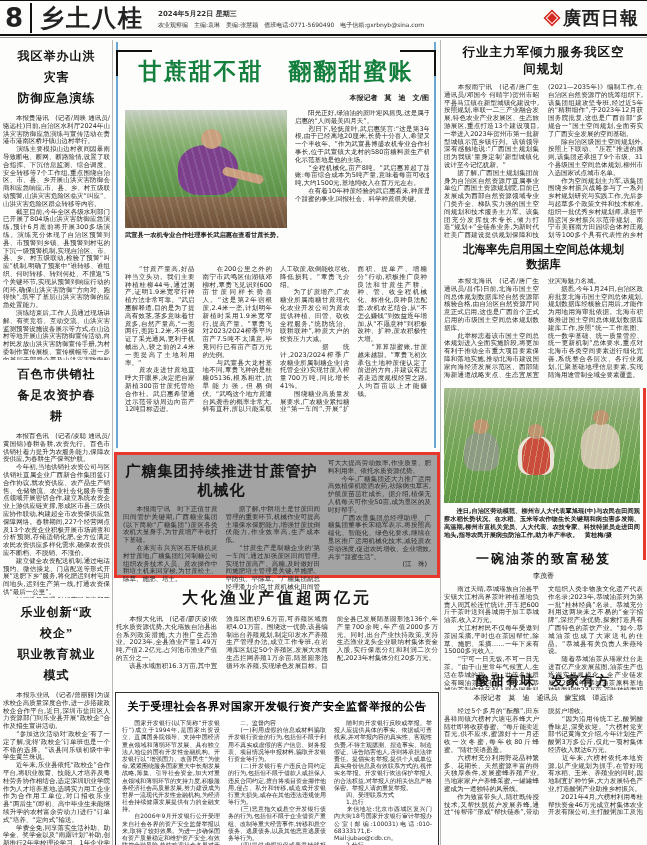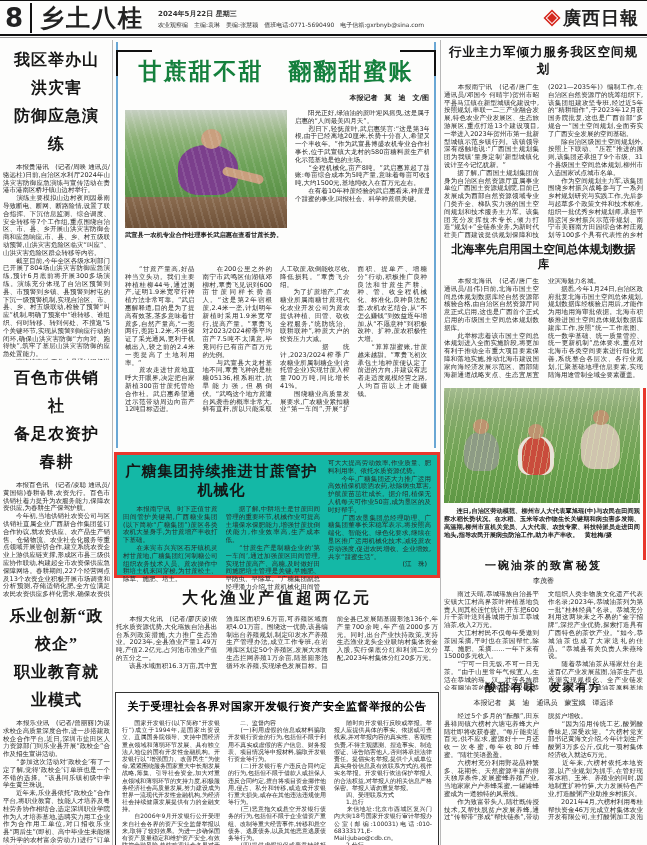--- a/index.html
+++ b/index.html
@@ -17,69 +17,69 @@
   .logo .logotext{font-family:"Liberation Serif","DejaVu Serif",serif;font-weight:900;font-size:18px;letter-spacing:1px;}
   
   .vdiv{position:absolute;width:1px;background:#b8b8b8;top:40px;bottom:0;}
   .red-edge{position:absolute;width:3px;background:#e8372c;}
   
   .hl-serif{font-family:"Liberation Serif","DejaVu Serif",serif;font-weight:700;text-align:center;color:#151515;}
   .body-txt{font-size:6.5px;line-height:1.2;text-align:justify;white-space:pre-wrap;color:#2b2b2b;overflow:hidden;}
   
   .left-col{position:absolute;left:3px;top:42px;width:107px;height:803px;overflow:hidden;}
   .l-art{overflow:hidden;}
-  .l-title{font-size:16px;line-height:1.75;letter-spacing:1px;margin:4px 4px 6px;}
+  .l-title{font-size:12px;line-height:1.75;letter-spacing:1px;margin:4px 12px 6px;}
   
   .main-art{position:absolute;left:116px;top:42px;width:320px;height:406px;border-left:2px solid #6aa7d4;border-right:2px solid #6aa7d4;box-sizing:border-box;padding:2px 5px;}
   .main-art::before,.main-art::after{content:"";position:absolute;top:8px;width:34px;height:24px;border-top:2.5px solid #111;}
   .main-art::before{left:-2px;border-left:2.5px solid #111;}
   .main-art::after{right:-2px;border-right:2.5px solid #111;}
   .main-hl{font-size:23px;font-weight:900;text-align:center;letter-spacing:2px;margin-top:12px;color:#15803d;}
   .main-by{font-size:7px;font-weight:bold;text-align:right;margin:6px 0 7px;}
   .main-content{position:relative;height:338px;overflow:hidden;}
   .photo1{position:absolute;left:2px;top:0;width:162px;height:118px;overflow:hidden;
     background:linear-gradient(180deg,#c6cfc2 0%,#aec3a0 10%,#8db277 24%,#6fa35a 45%,#5d9349 70%,#507f3c 100%);}
   .p1-leaves{position:absolute;inset:0;background:repeating-linear-gradient(75deg,rgba(255,255,255,.10) 0 2px,rgba(0,0,0,0) 2px 7px);}
   .p1-soil{position:absolute;left:0;right:0;bottom:0;height:26%;background:linear-gradient(180deg,#8a6b4f,#6e5138);}
   .p1-shirt{position:absolute;left:33%;top:30%;width:37%;height:42%;background:#7b3f8c;border-radius:45% 45% 35% 35%;}
   .p1-head{position:absolute;left:47%;top:16%;width:13%;height:17%;background:#c99f7e;border-radius:50%;}
   .p1-arm{position:absolute;left:60%;top:52%;width:26%;height:8%;background:#c99f7e;border-radius:6px;transform:rotate(14deg);}
   .photo1-cap{position:absolute;left:2px;top:121px;width:162px;font-size:6.3px;font-weight:bold;line-height:1.25;text-align:justify;}
   .main-side{position:absolute;left:172px;top:0;width:142px;height:152px;}
   .main-bottom{position:absolute;left:2px;right:2px;top:156px;bottom:0;column-count:4;column-gap:8px;}
   
-  .redbox{position:absolute;left:114px;top:452px;width:326px;height:126px;border:3px solid #e8372c;box-sizing:border-box;background:#14b8a6;padding:5px 6px;display:flex;gap:8px;}
+  .redbox{position:absolute;left:114px;top:452px;width:326px;height:126px;border:3px solid #e8372c;box-sizing:border-box;background:#a3a3a3;padding:5px 6px;display:flex;gap:8px;}
   .rb-left{width:64%;}
   .rb-title{font-size:15px;letter-spacing:1px;margin:2px 0 6px;}
   .rb-cols{display:flex;gap:8px;height:84px;overflow:hidden;}
   .rb-cols > div{flex:1;}
   .rb-right{flex:1;height:108px;overflow:hidden;}
   .rb-sign{font-size:6.5px;text-align:right;padding-right:4px;}
   
   .dahua{position:absolute;left:116px;top:584px;width:322px;height:104px;overflow:hidden;}
   .dh-title{font-size:16px;letter-spacing:3px;margin:4px 0 7px;}
   .dh-body{column-count:3;column-gap:9px;height:74px;}
   
   .notice{position:absolute;left:115px;top:692px;width:324px;height:160px;border:1.5px solid #333;box-sizing:border-box;padding:4px 6px;background:#fff;}
   .nt-title{font-size:11px;font-weight:900;text-align:center;letter-spacing:.5px;margin:2px 0 5px;color:#000;}
   .nt-cols{display:flex;gap:8px;height:128px;overflow:hidden;}
   .nt-cols > div{flex:1;}
   .notice .body-txt{font-size:6px;}
   
   .r-art{position:absolute;left:444px;width:199px;overflow:hidden;}
-  .r-title{font-size:12.5px;letter-spacing:1px;margin:2px 4px 6px;}
+  .r-title{font-size:12.5px;letter-spacing:1px;margin:2px 17px 6px;}
   .r-title.small{font-size:11.5px;letter-spacing:0;}
   .r-body{column-count:2;column-gap:9px;overflow:hidden;}
   .photo2{position:absolute;left:444px;top:388px;width:196px;height:115px;overflow:hidden;
     background:linear-gradient(180deg,#a4bb90 0%,#8aab72 18%,#7aa65f 40%,#6ba14f 68%,#5e9745 100%);}
   .p2-grass{position:absolute;inset:0;background:repeating-linear-gradient(100deg,rgba(225,243,185,.35) 0 1px,rgba(0,0,0,0) 1px 6px);}
   .p2-fig{position:absolute;border-radius:45% 45% 30% 30%;}
   .p2-head{position:absolute;border-radius:50%;background:#bd9370;}
   .photo2-cap{position:absolute;left:444px;top:507px;width:196px;font-size:6.2px;font-weight:bold;line-height:1.3;text-align:justify;}
-  .feat-title{font-size:11px;letter-spacing:2px;margin:10px 0 3px;}
+  .feat-title{font-size:13px;letter-spacing:2px;margin:2px 0 3px;}
   .feat-author{font-size:7px;font-weight:normal;text-align:center;margin-bottom:5px;}
 </style>
 </head>
 <body>
 
 <div class="page">
 
   <div class="masthead">
     <div class="pageno">8</div>
     <div class="section-title">乡土八桂</div>

